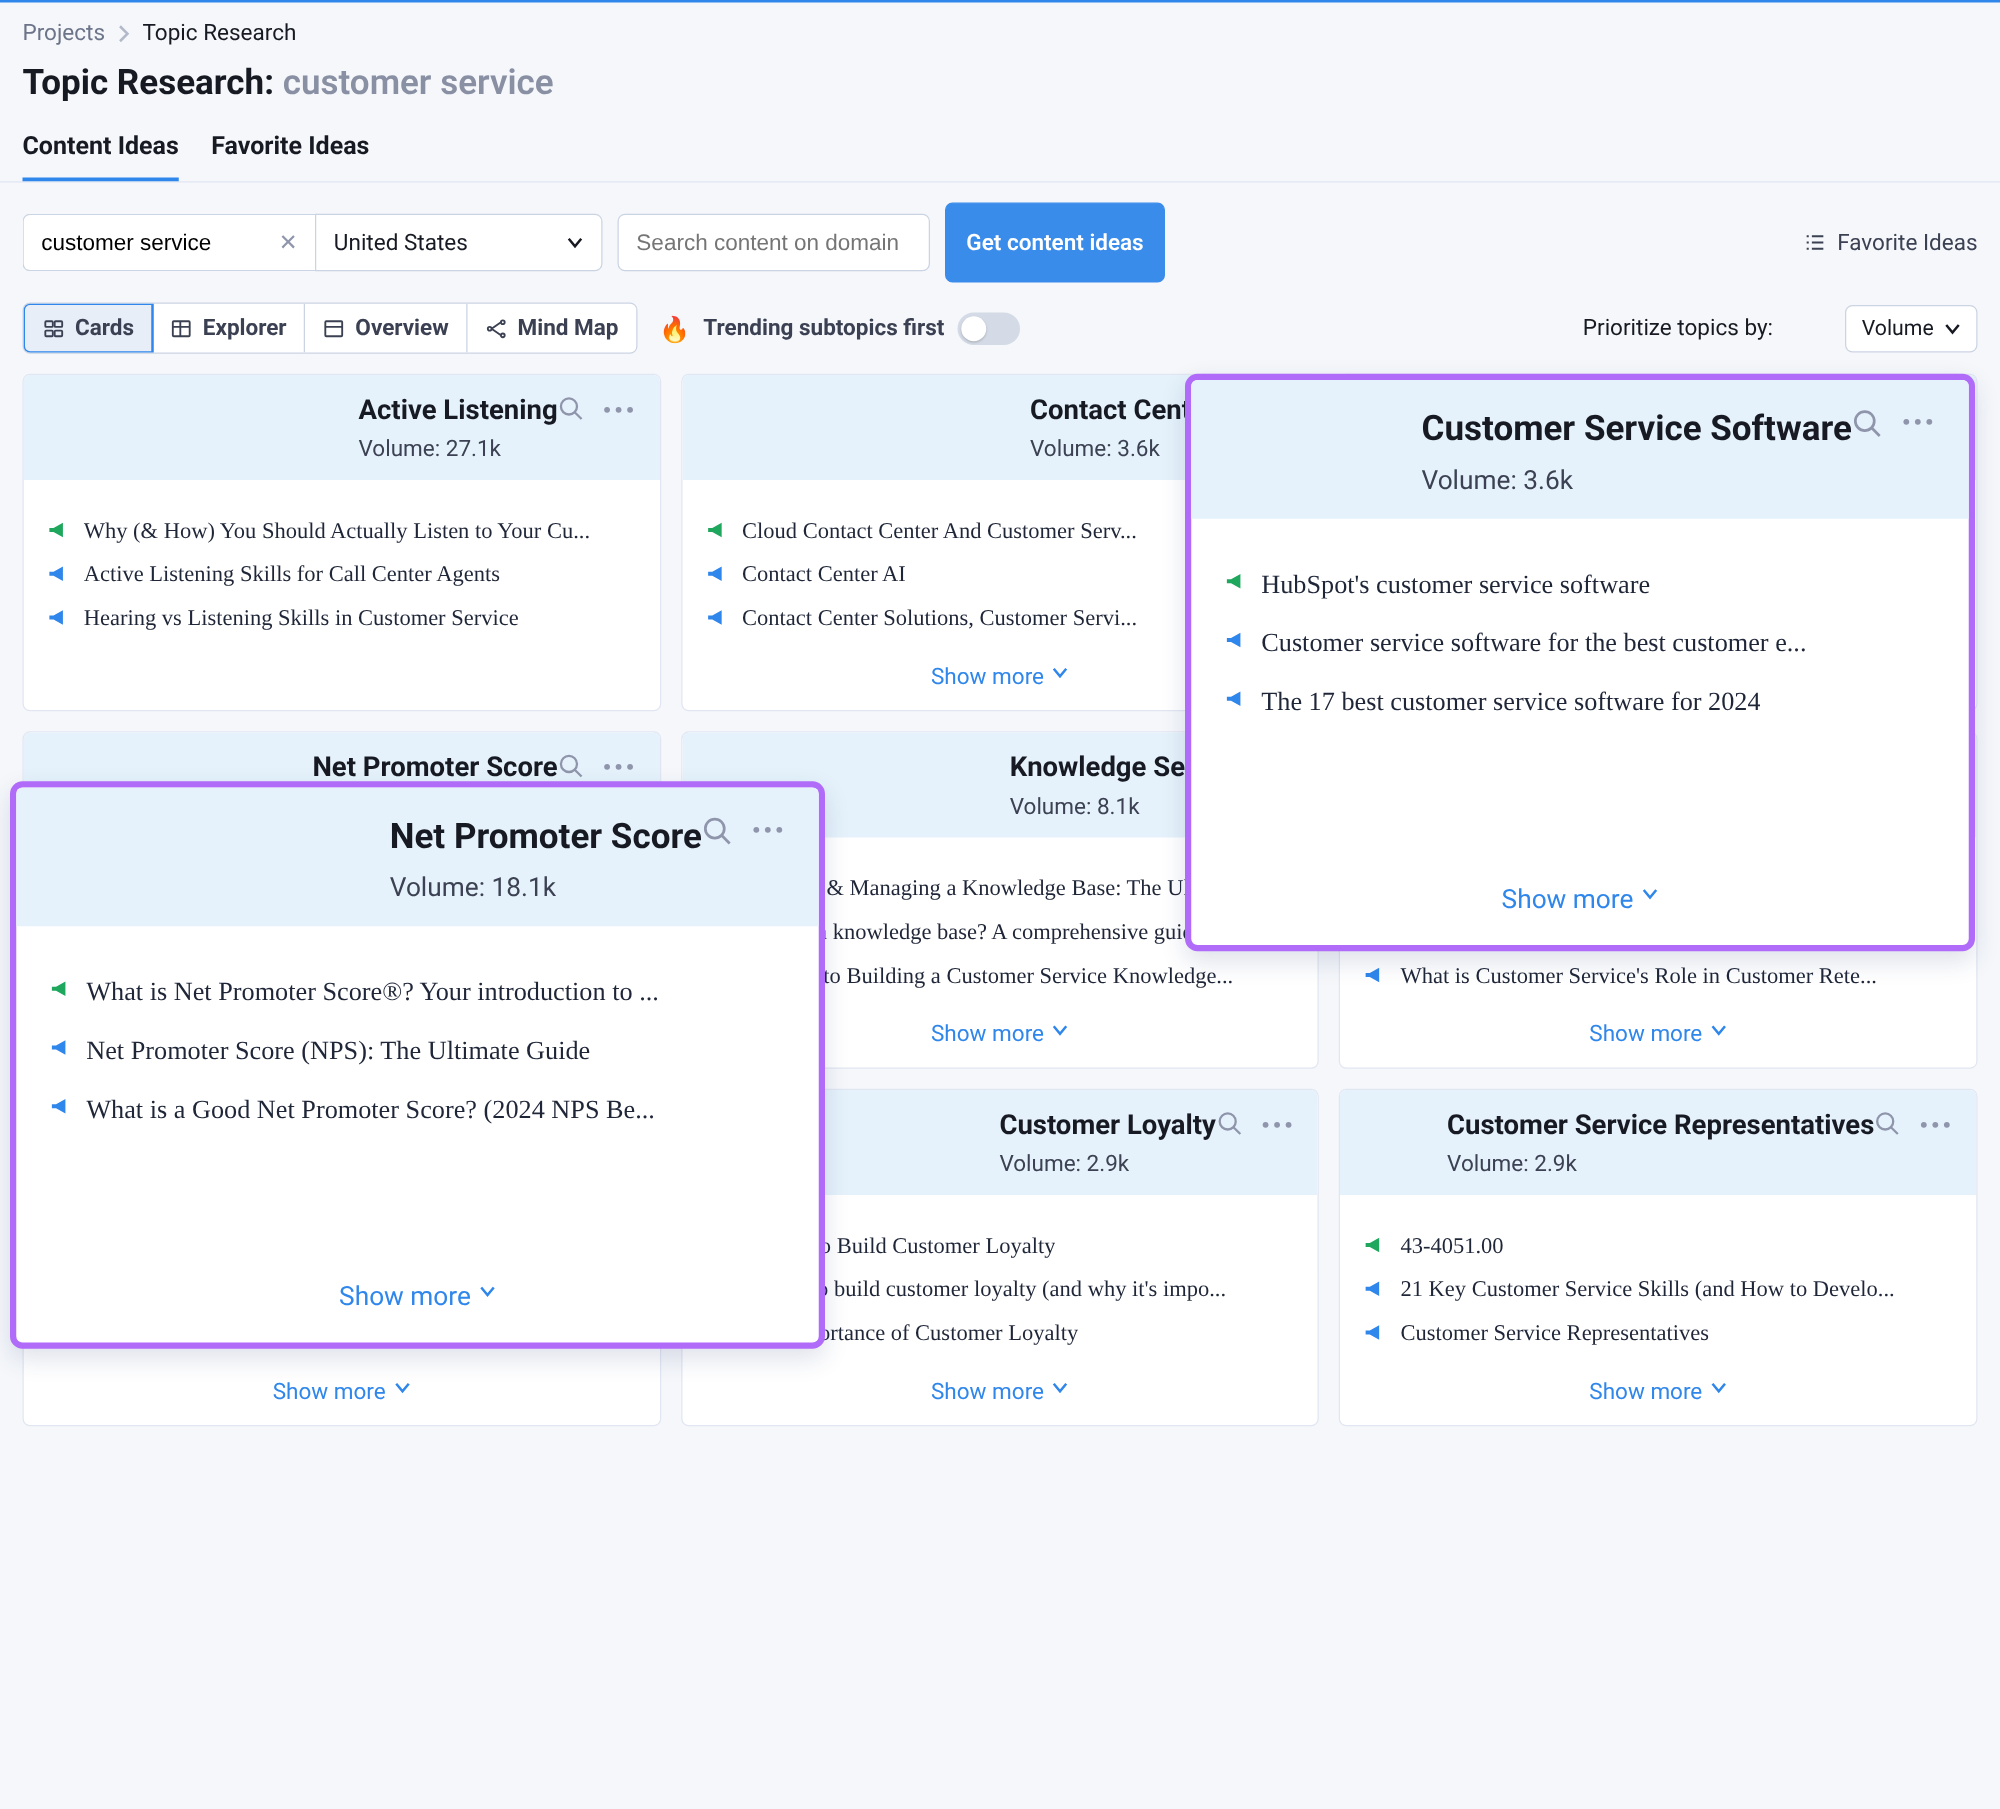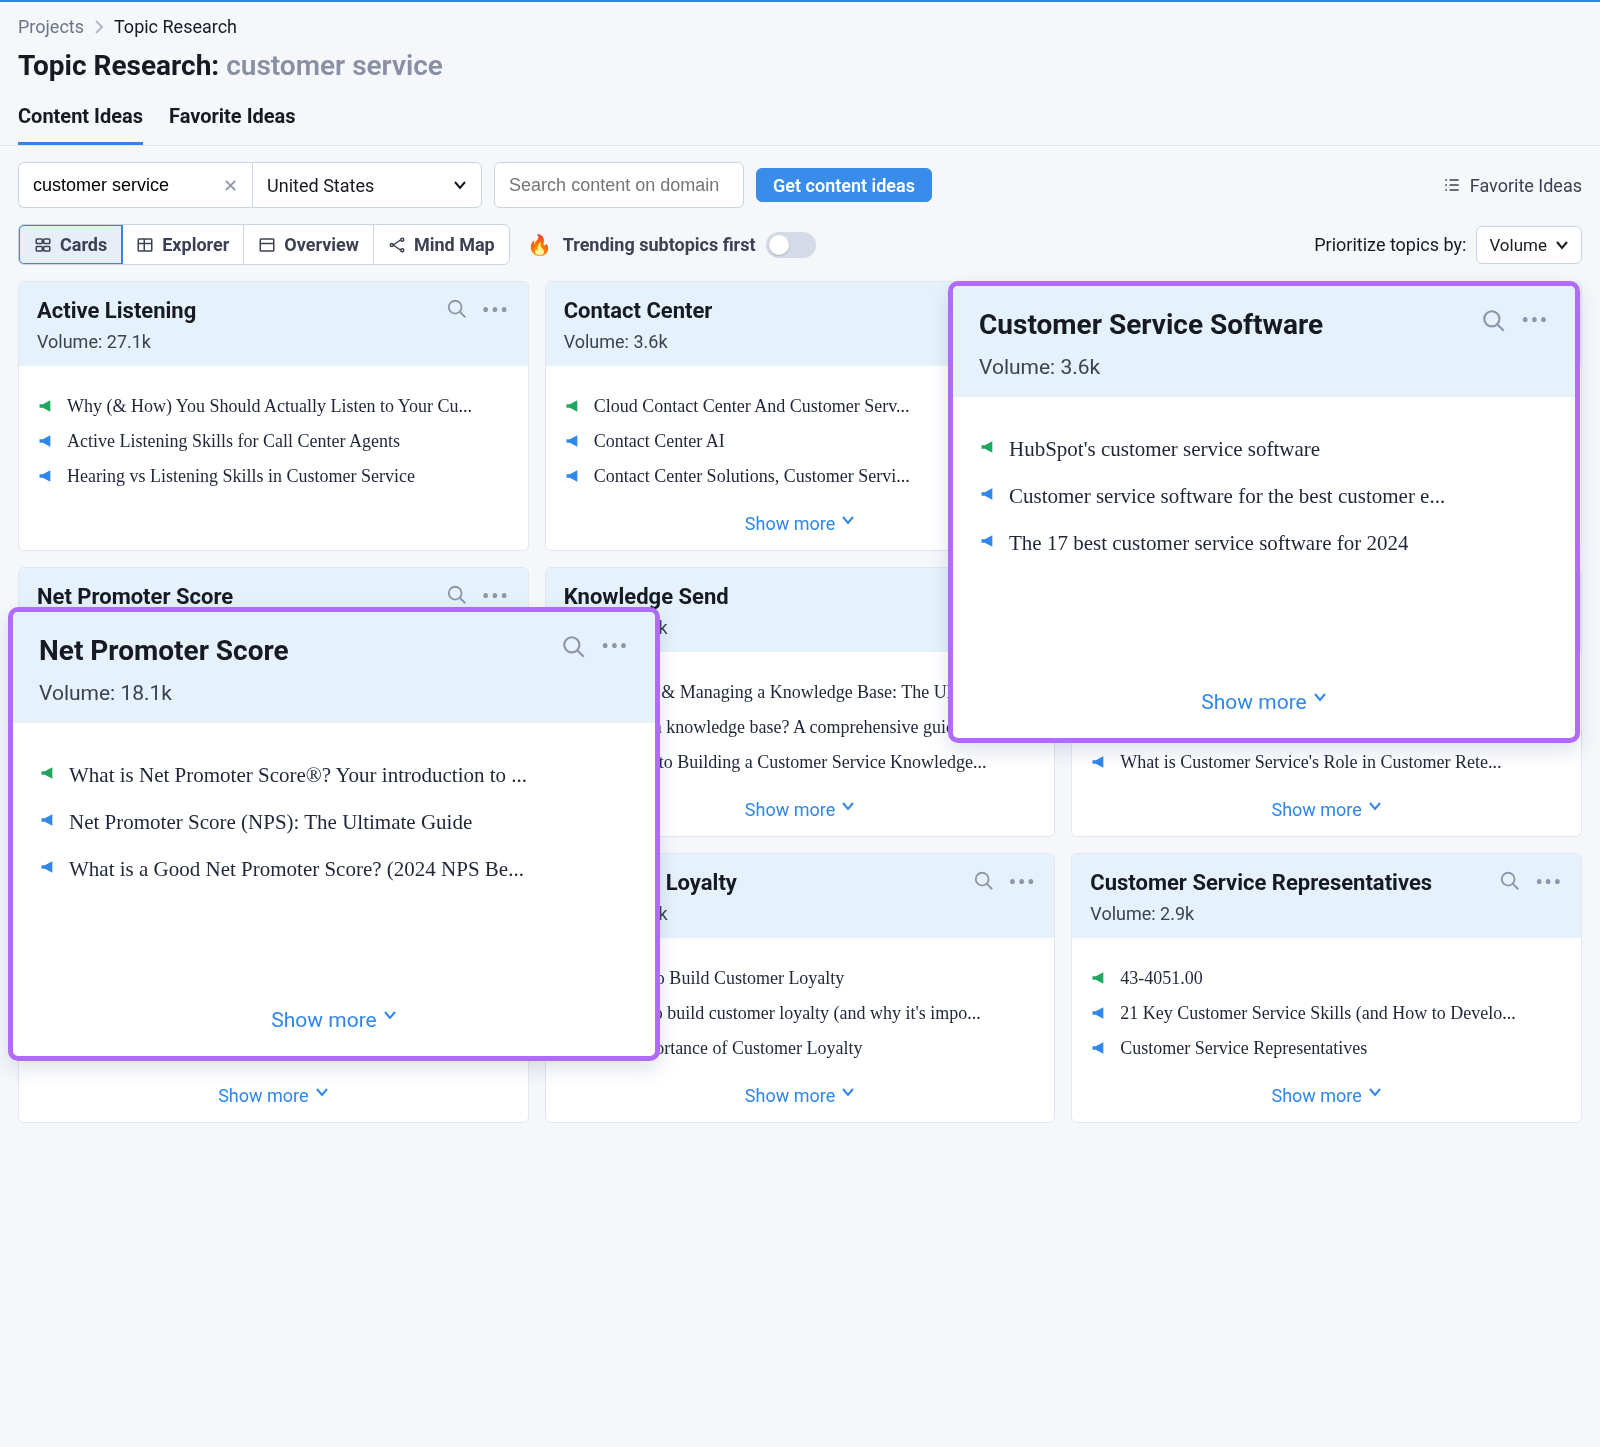--- a/index.html
+++ b/index.html
@@ -101,40 +101,40 @@
   }
   .toggle::after {
     content: ""; position: absolute; left: 3px; top: 3px;
     width: 20px; height: 20px; border-radius: 50%; background: #fff;
     box-shadow: 0 1px 2px rgba(0,0,0,.2);
   }
   .prio-wrap { display: flex; align-items: center; gap: 10px; font-size: 18px; }
   .select {
     display: inline-flex; align-items: center; gap: 8px;
     border: 1px solid #cbd4e3; border-radius: 6px; background: #fff;
-    height: 38px; padding: 0 12px; font-size: 17px; color: #171a22; cursor: pointer;
+    height: 38px; padding: 0 12px; font-size: 17px; color: #171a22; cursor: pointer; margin-left: 48px;
   }
   
   .grid {
     position: relative;
     display: grid;
     grid-template-columns: repeat(3, 1fr);
     gap: 16px;
     padding: 0 18px 20px 18px;
   }
   .card {
     background: #fff; border: 1px solid #e1e6f2;
     border-radius: 6px;
     display: flex; flex-direction: column;
     overflow: hidden;
   }
   .card-head {
     background: #e5f2fb;
     padding: 16px 18px 14px 18px;
-    display: flex; justify-content: space-between; align-items: flex-start;
+    display: flex; justify-content: flex-end; align-items: flex-start;
   }
   .card-title {
     font-size: 22px; font-weight: 700; color: #171a22;
   }
   .card-vol { margin-top: 8px; font-size: 18px; color: #3c4253; }
   .card-actions { display: flex; gap: 14px; color: #8f95ab; }
   .card-actions svg, .card-actions .dots { cursor: pointer; }
   .dots { letter-spacing: 2px; font-weight: 700; font-size: 20px; }
   .card-body { padding: 30px 18px 0 18px; flex: 1; font-family: Liberation Serif, serif; }
   .idea-list { list-style: none; display: flex; flex-direction: column; gap: 14px; }
@@ -211,21 +211,21 @@
         <div class="chip country">
           <span>United States</span>
           <svg class="chevron-down" viewBox="0 0 14 14">
               <path d="M2 4l5 6 5-6" stroke="#171a22" stroke-width="2" fill="none"></path>
             </svg>
         </div>
       </div>
       <div class="chip domain">
         <input style="width: 220px; color: rgb(143, 149, 171);" placeholder="Search content on domain">
       </div>
-      <div class="btn btn-blue" style="height:34px">Get content ideas</div>
+      <div class="btn btn-blue" style="height:64px">Get content ideas</div>
     </div>
     <div class="fav-link">
       <svg width="20" height="20" viewBox="0 0 24 24">
           <path d="M4 6h2M4 12h2M4 18h2M9 6h11M9 12h11M9 18h11" stroke="#3b4152" stroke-width="2"></path>
         </svg>
       <span>Favorite Ideas</span>
     </div>
   </div>
 
   <div class="views-row">

